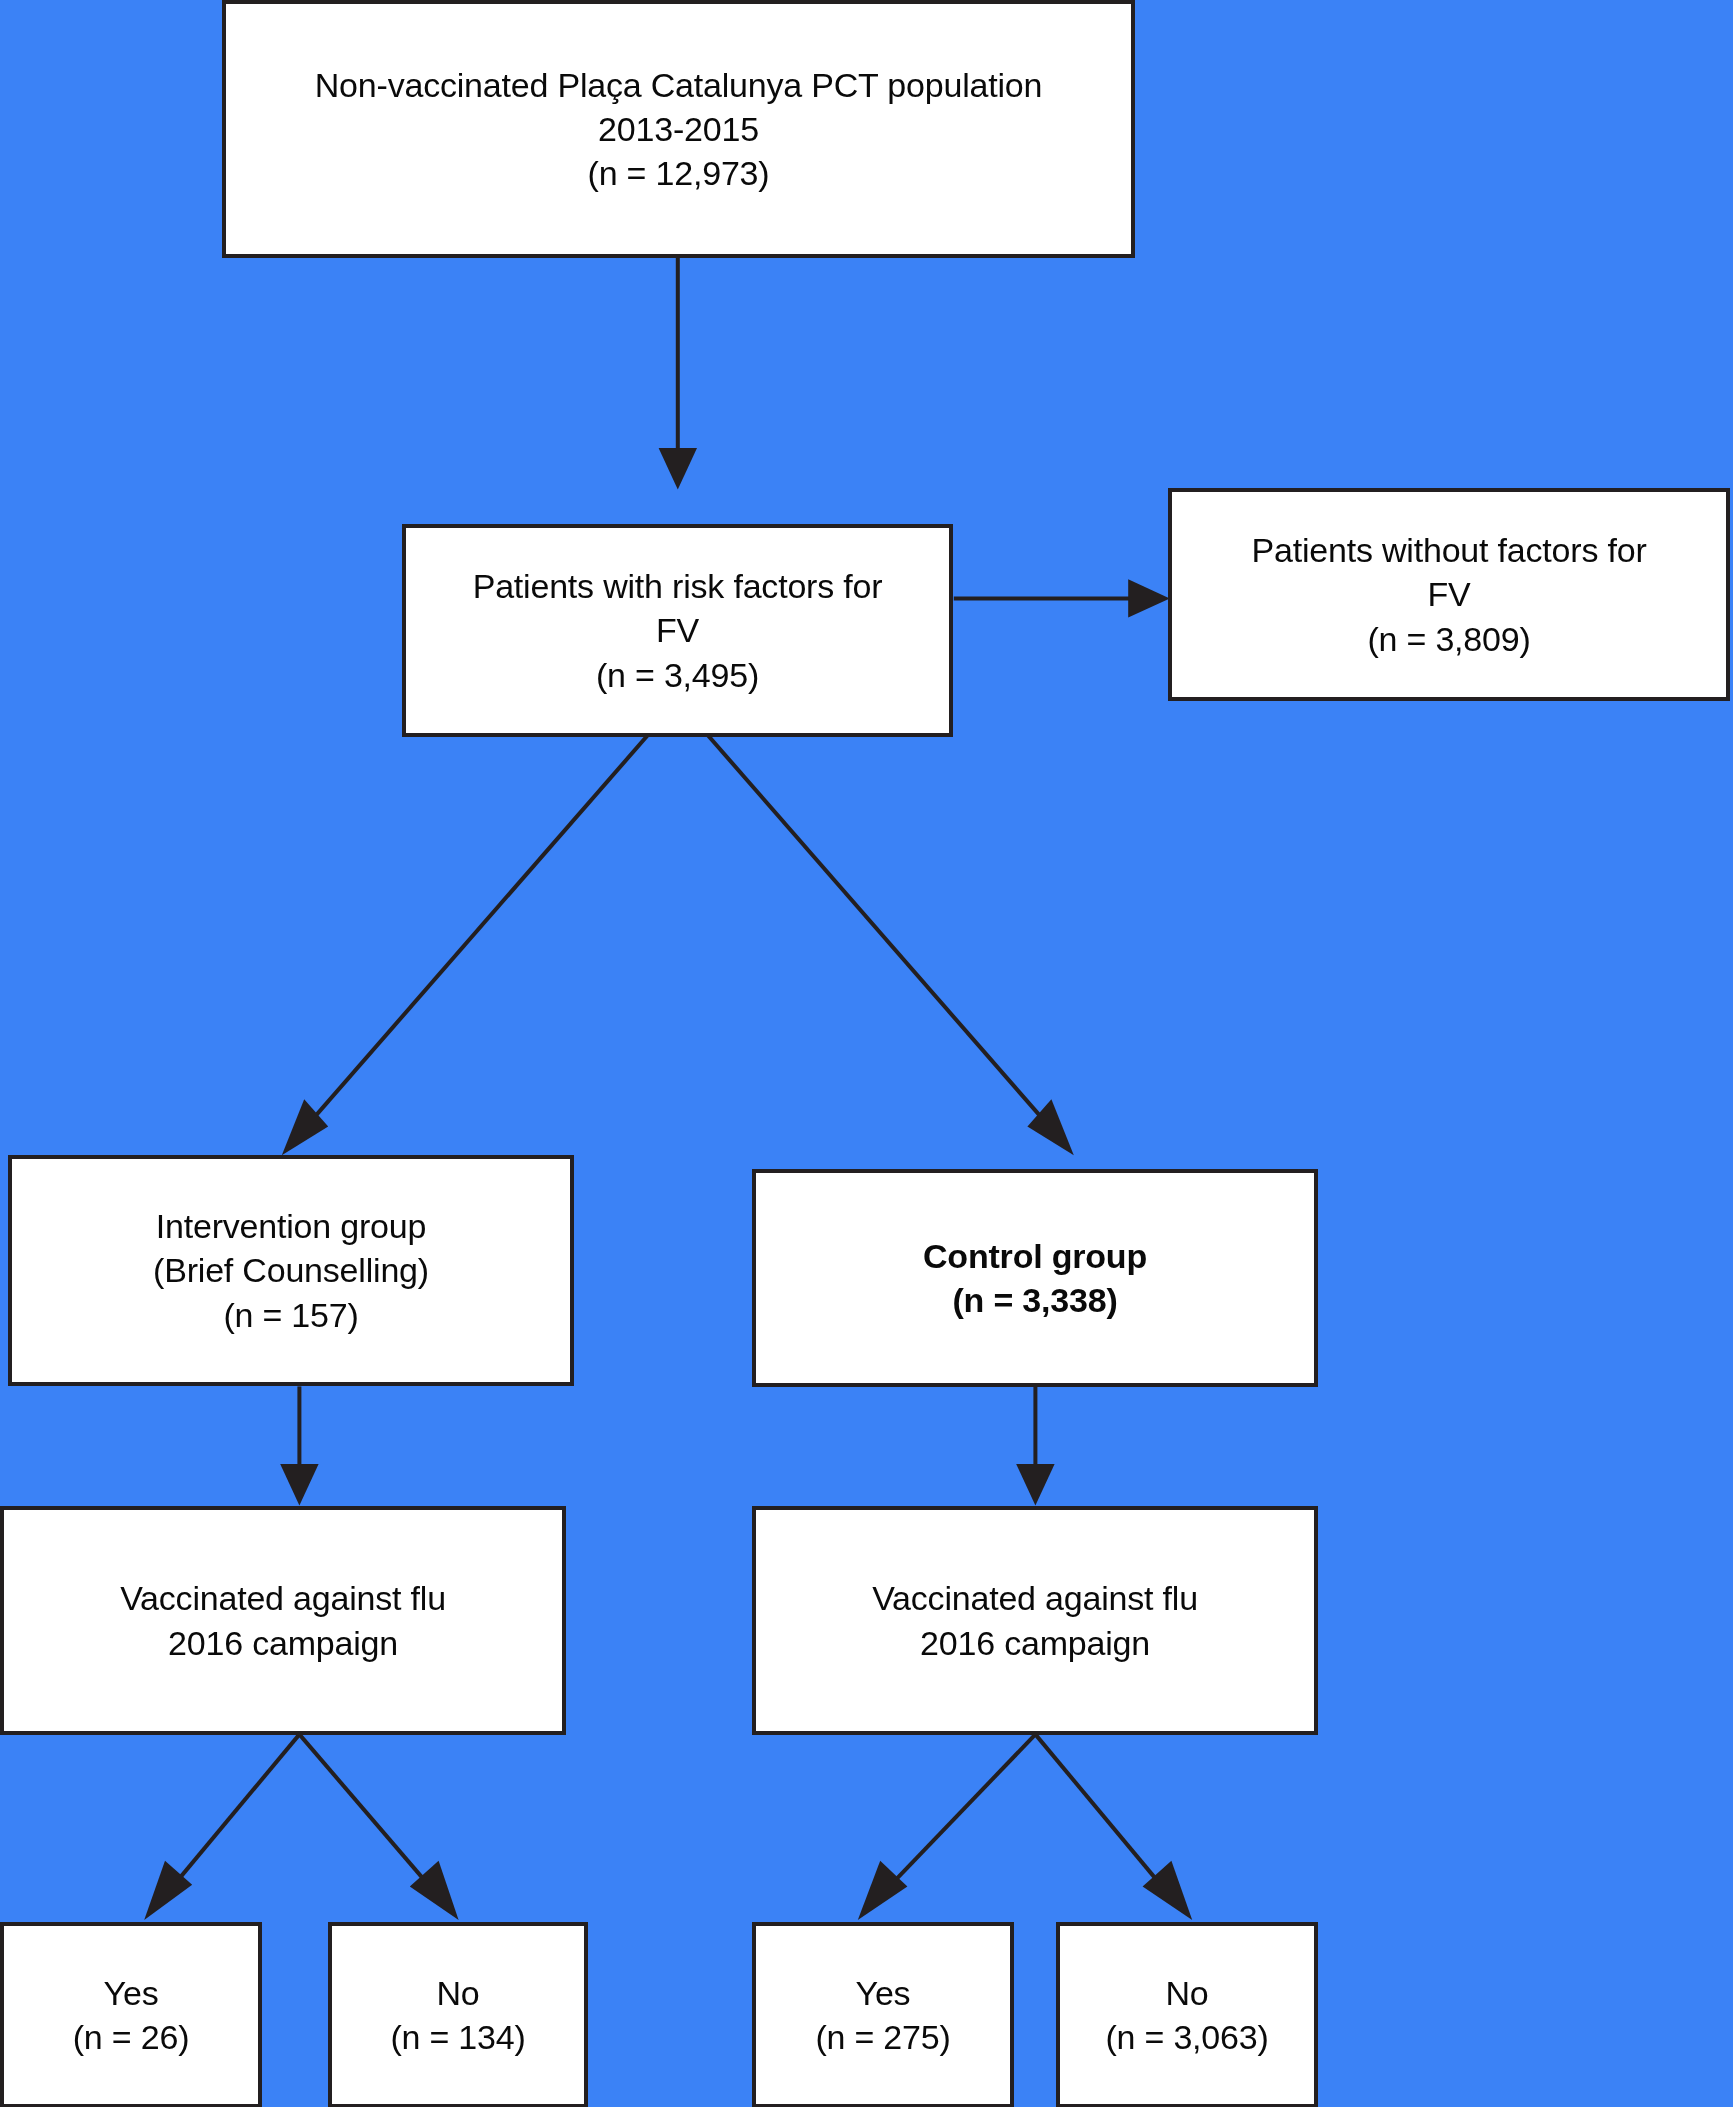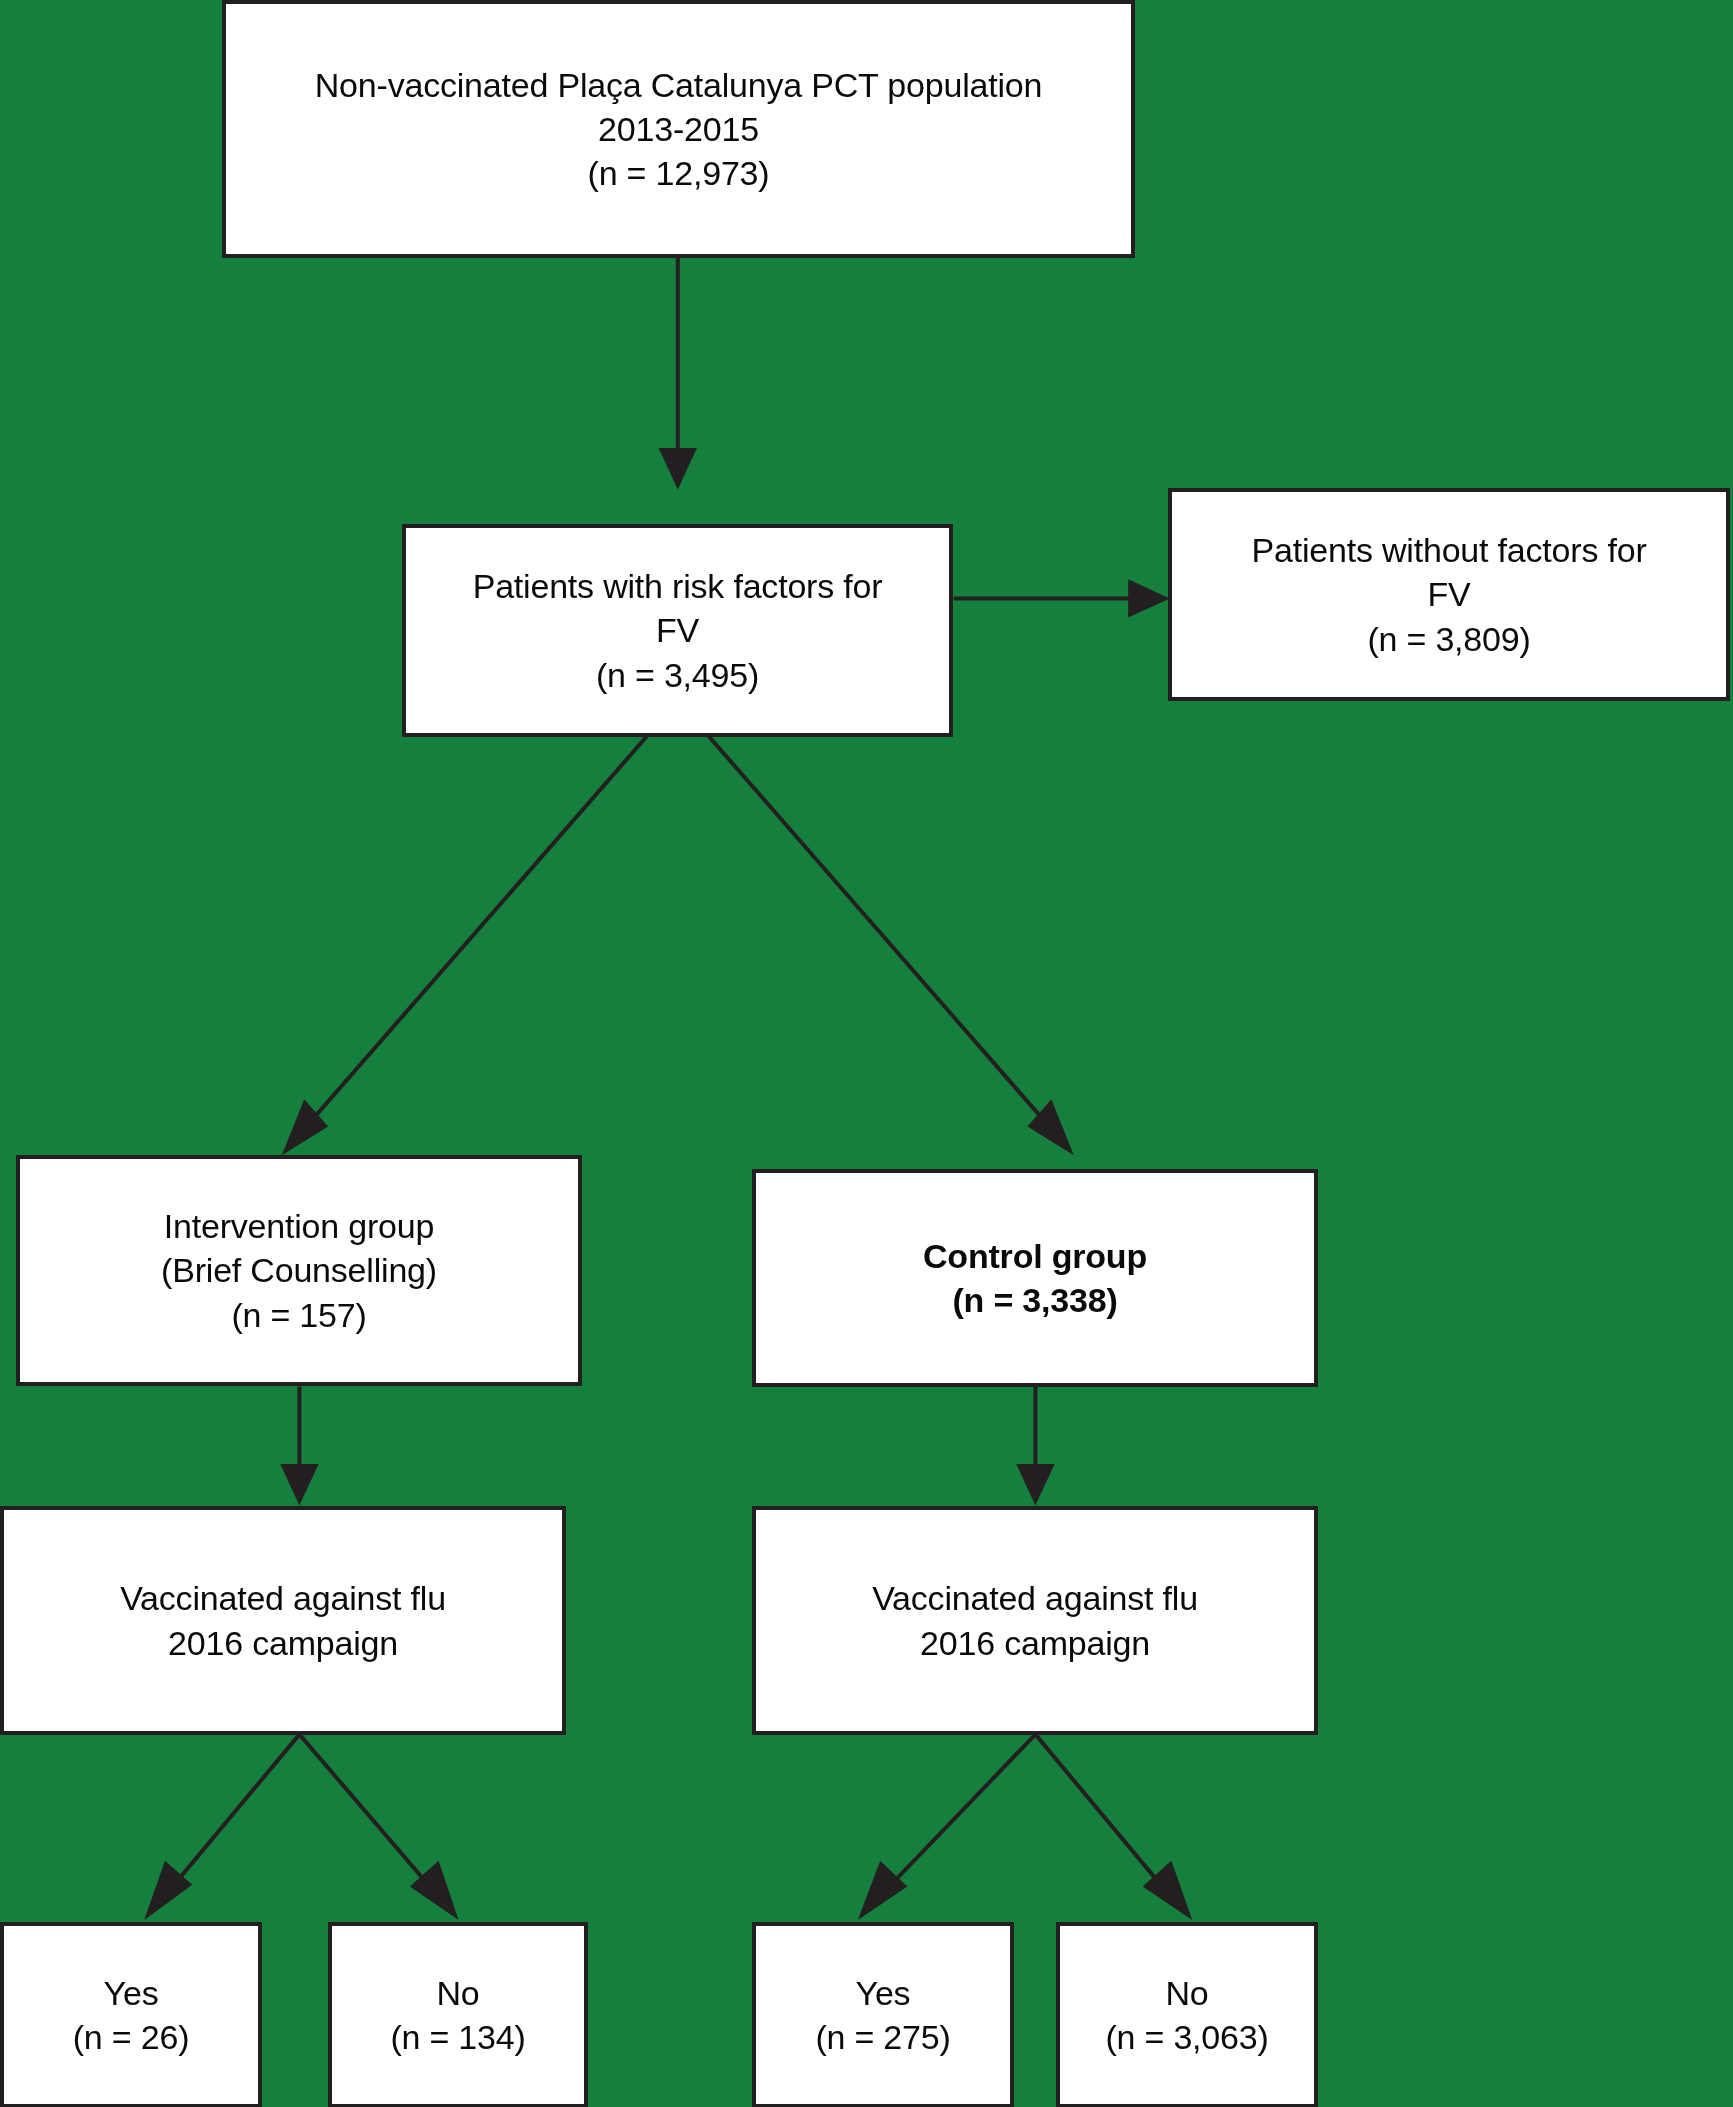--- a/index.html
+++ b/index.html
@@ -7,21 +7,21 @@
     padding: 0;
     background: #ffffff;
   }
   body {
     font-family: "Liberation Sans", sans-serif;
   }
   #flow-root {
     position: relative;
     width: 1734px;
     height: 2108px;
-    background: #15803d;
+    background: #3b82f6;
     overflow: hidden;
   }
   #flow-svg {
     position: absolute;
     left: 0;
     top: 0;
     width: 1734px;
     height: 2108px;
   }
   .node-box {
@@ -122,21 +122,21 @@
 FV
 (n = 3,495)</span>
   </div>
 
   <div class="node-box" style="left:1168px; top:488px; width:562px; height:213px;">
     <span class="node-text">Patients without factors for
 FV
 (n = 3,809)</span>
   </div>
 
-  <div class="node-box" style="left:16px; top:1155px; width:566px; height:231px;">
+  <div class="node-box" style="left:8px; top:1155px; width:566px; height:231px;">
     <span class="node-text">Intervention group
 (Brief Counselling)
 (n = 157)</span>
   </div>
 
   <div class="node-box" style="left:752px; top:1169px; width:566px; height:218px;font-weight:bold;">
     <span class="node-text">Control group
 (n = 3,338)</span>
   </div>
 

